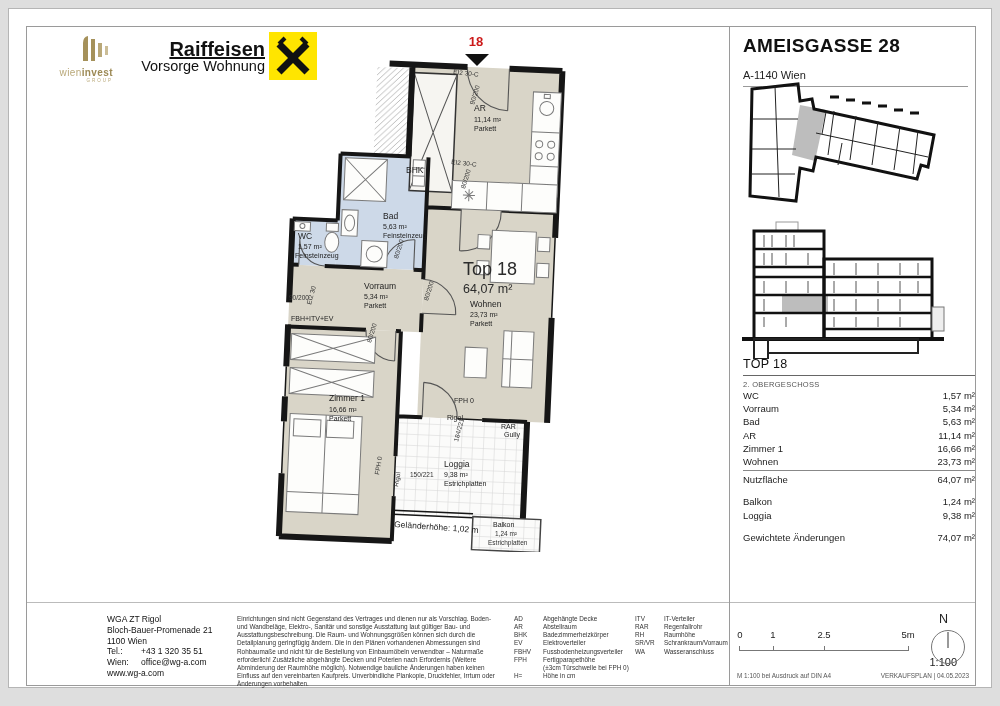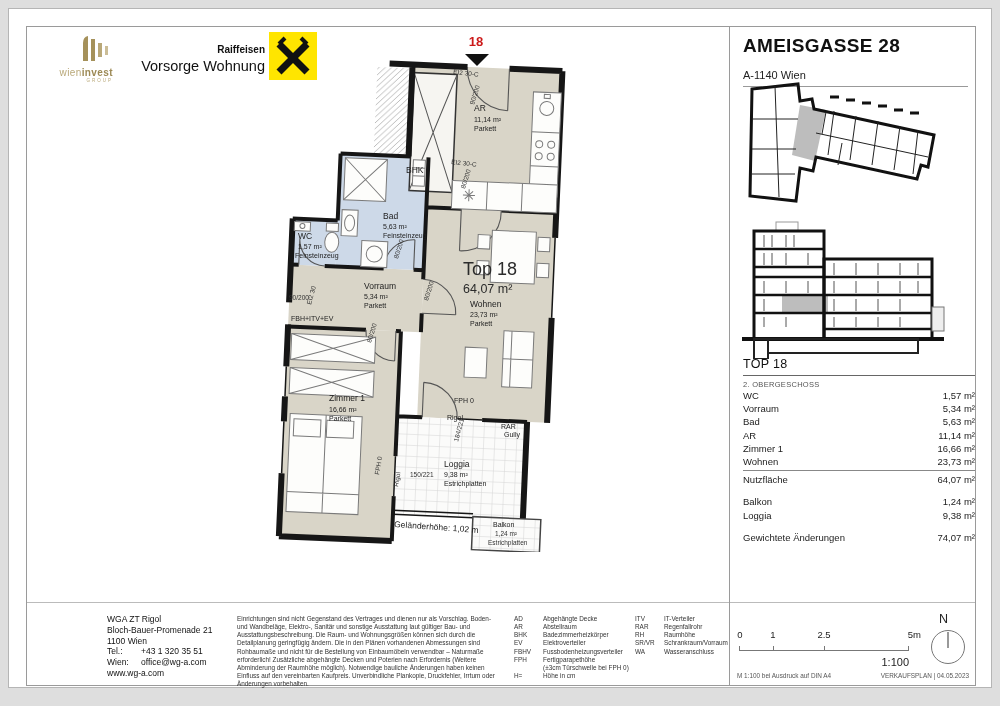--- a/index.html
+++ b/index.html
@@ -12,41 +12,41 @@
   .sheet{position:absolute;left:8px;top:8px;width:984px;height:680px;background:#fff;border:1px solid #b5b5b5;}
   .frame{position:absolute;left:17px;top:17px;width:950px;height:660px;border:1px solid #9a9a9a;}
   .abs{position:absolute;}
   
   .wi-wrap{left:6px;top:4px;width:80px;height:62px;text-align:right;}
   .wi-icon{display:inline-block;height:30px;margin-top:2px;}
   .wi-text{font-size:10px;color:#b9a878;letter-spacing:.4px;}
   .wi-text b{color:#9d8a55;font-weight:bold;}
   .wi-group{font-size:4.5px;color:#b9a878;letter-spacing:2px;}
   .rai{left:88px;top:14px;width:150px;text-align:right;color:#111;}
-  .rai .l1{font-weight:bold;font-size:10px;line-height:17px;}
+  .rai .l1{font-weight:bold;font-size:20px;line-height:17px;text-decoration:underline;}
   .rai .l2{font-size:14.5px;line-height:16px;}
   .rai-box{left:242px;top:5px;width:48px;height:48px;background:var(--raiffeisen-yellow);}
   
   .rightcol{left:702px;top:0;width:248px;height:658px;border-left:1px solid #9a9a9a;}
   .titleblk{position:absolute;left:13px;top:8px;width:225px;}
   .titleblk h1{font-size:19px;letter-spacing:.3px;color:#111;}
   .titleblk .sub{font-size:11px;margin-top:12px;color:#222;}
   .titleblk .rule{height:1px;background:#999;margin-top:5px;}
   .tbl{position:absolute;left:13px;top:330px;width:232px;font-size:9.5px;}
   .tbl .t-title{font-size:12.5px;letter-spacing:.3px;color:#111;}
   .tbl .rule{height:1px;background:#666;margin:4px 0 4px 0;}
   .tbl .floor{font-size:7.5px;color:#555;letter-spacing:.3px;margin-bottom:0;}
   .trow{display:flex;justify-content:space-between;line-height:13.2px;}
   .rule2{height:1px;background:#888;margin:2px 0;}
   .gap{height:9px;}
   
   .scale-line{left:712px;top:623px;width:170px;height:1px;background:#777;}
   .tick{position:absolute;top:-4px;width:1px;height:4px;background:#777;}
   .slab{position:absolute;top:602px;font-size:9.5px;color:#222;}
-  .ratio{left:838px;top:629px;width:44px;text-align:right;font-size:11px;}
+  .ratio{left:886px;top:629px;width:44px;text-align:right;font-size:11px;}
   .note{top:645px;font-size:6.4px;color:#555;}
   .north-circle{left:904px;top:603px;width:34px;height:34px;border:1px solid #777;border-radius:50%;}
   .north-needle{left:920px;top:605px;width:2px;height:16px;background:#999;}
   .north-n{left:912px;top:585px;font-size:12.5px;color:#222;}
   
   .hdiv{left:0;right:0;top:575px;height:1px;background:#bbb;}
   .strabag{left:12px;top:528px;}
   .strabag .nm{font-size:22px;font-weight:bold;color:var(--strabag-red);letter-spacing:.5px;}
   .strabag .tag{font-size:8px;color:#4a4a4a;letter-spacing:2.6px;margin-top:1px;}
   .wga-box{left:10px;top:588px;width:62px;height:62px;background:var(--wga-red);color:#fff;font-weight:bold;}
@@ -407,21 +407,21 @@
         <div class="trow">
             <span>Gewichtete Änderungen</span>
             <span>74,07 m²</span>
           </div>
       </div>
     </div>
 
     <div class="abs slab" style="left:708px;width:10px;text-align:center">0</div>
     <div class="abs slab" style="left:741px;width:10px;text-align:center">1</div>
     <div class="abs slab" style="left:787px;width:20px;text-align:center">2.5</div>
-    <div class="abs slab" style="left:868px;width:26px;text-align:right">5m</div>
+    <div class="abs slab" style="left:868px;width:26px;text-align:center">5m</div>
     <div class="abs scale-line">
       <div class="tick" style="left:0"></div>
         <div class="tick" style="left:34px"></div>
       <div class="tick" style="left:85px"></div>
         <div class="tick" style="left:169px"></div>
     </div>
     <div class="abs ratio">1:100</div>
     <div class="abs note" style="left:710px">M 1:100 bei Ausdruck auf DIN A4</div>
     <div class="abs note" style="right:6px">VERKAUFSPLAN | 04.05.2023</div>
 

